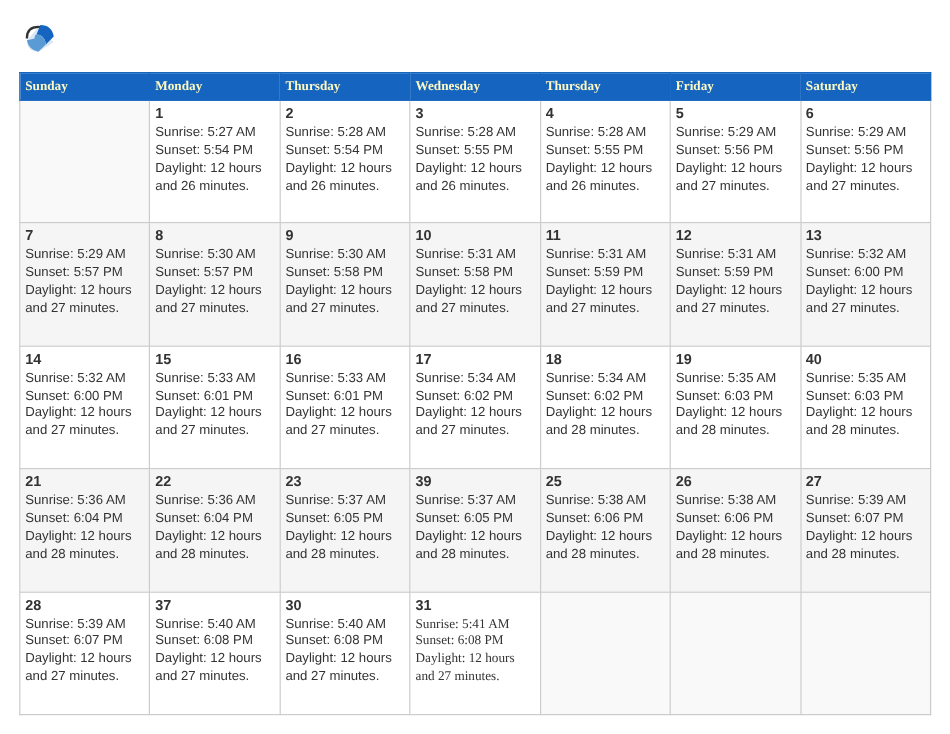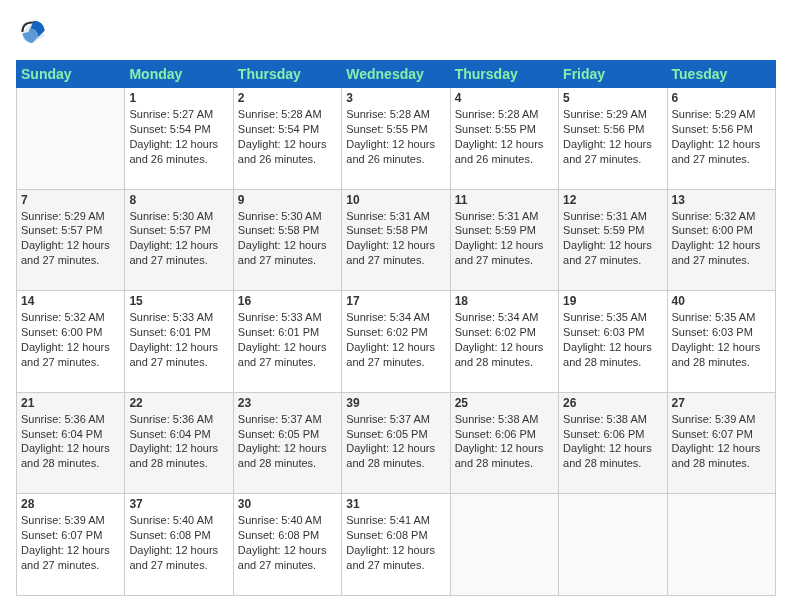--- a/index.html
+++ b/index.html
@@ -62,25 +62,26 @@
     }
     .calendar {
       flex: 1;
       border: 1px solid #ccc;
       border-collapse: collapse;
       width: 100%;
       table-layout: fixed;
     }
     .calendar th {
       background: #1565C0;
-      color: #86efac;
+      color: #fef9c3;
       padding: 5px 4px;
       text-align: left;
-      font-size: 14px;
+      font-size: 11px;
       border: 1px solid #1565C0;
+      font-family: Liberation Serif, serif;
     }
     .calendar td {
       border: 1px solid #ccc;
       vertical-align: top;
       padding: 3px 4px;
       height: 88px;
     }
     .day-num {
       font-weight: bold;
       font-size: 12px;
@@ -126,21 +127,21 @@
 
   <table class="calendar">
     <thead>
       <tr>
       <th>Sunday</th>
           <th>Monday</th>
           <th>Thursday</th>
           <th>Wednesday</th>
           <th>Thursday</th>
           <th>Friday</th>
-          <th>Tuesday</th>
+          <th>Saturday</th>
         </tr>
     </thead>
     <tbody id="cal-body">
     <tr>
           <td class="empty-cell"></td>
           <td>
             <span class="day-num">1</span>
             <div class="day-info" style="white-space: pre-line;">Sunrise: 5:27 AM
 Sunset: 5:54 PM
 Daylight: 12 hours
@@ -352,21 +353,21 @@
           </td>
           <td>
             <span class="day-num">30</span>
             <div class="day-info" style="white-space: pre-line;">Sunrise: 5:40 AM
 Sunset: 6:08 PM
 Daylight: 12 hours
 and 27 minutes.</div>
           </td>
           <td>
             <span class="day-num">31</span>
-            <div class="day-info" style="white-space: pre-line;">Sunrise: 5:41 AM
+            <div class="day-info" style="white-space: pre-line; font-family: Liberation Serif, serif;">Sunrise: 5:41 AM
 Sunset: 6:08 PM
 Daylight: 12 hours
 and 27 minutes.</div>
           </td>
           <td class="empty-cell"></td>
           <td class="empty-cell"></td>
           <td class="empty-cell"></td>
         </tr>
       </tbody>
   </table>

